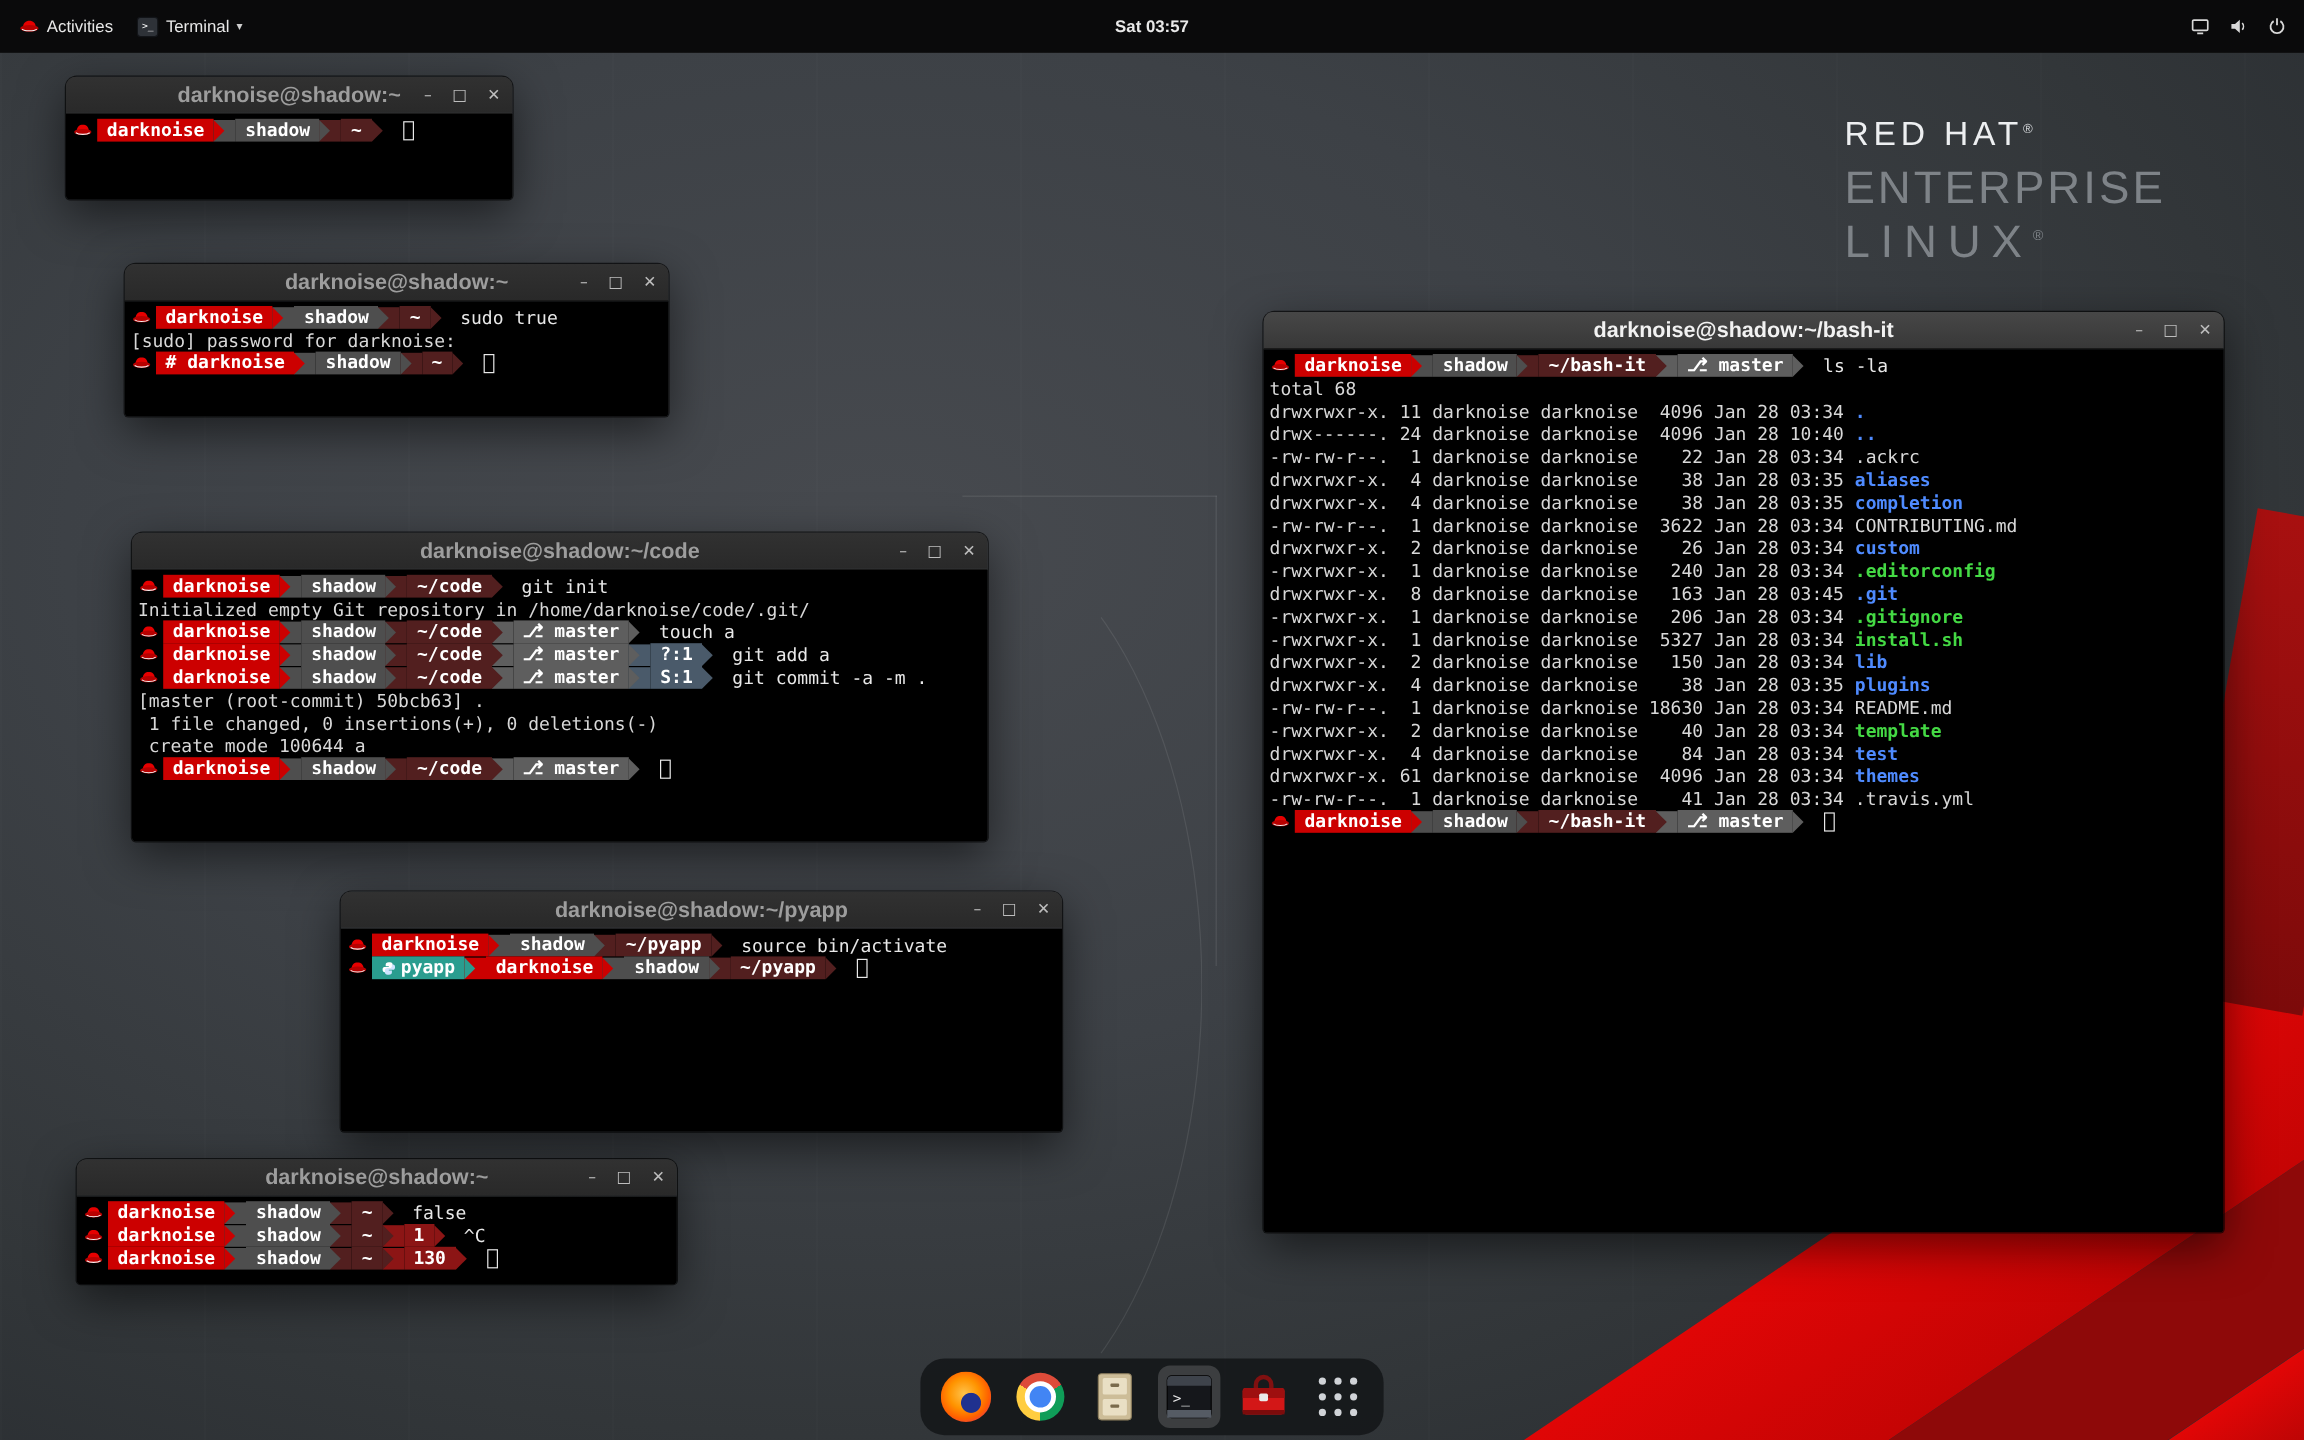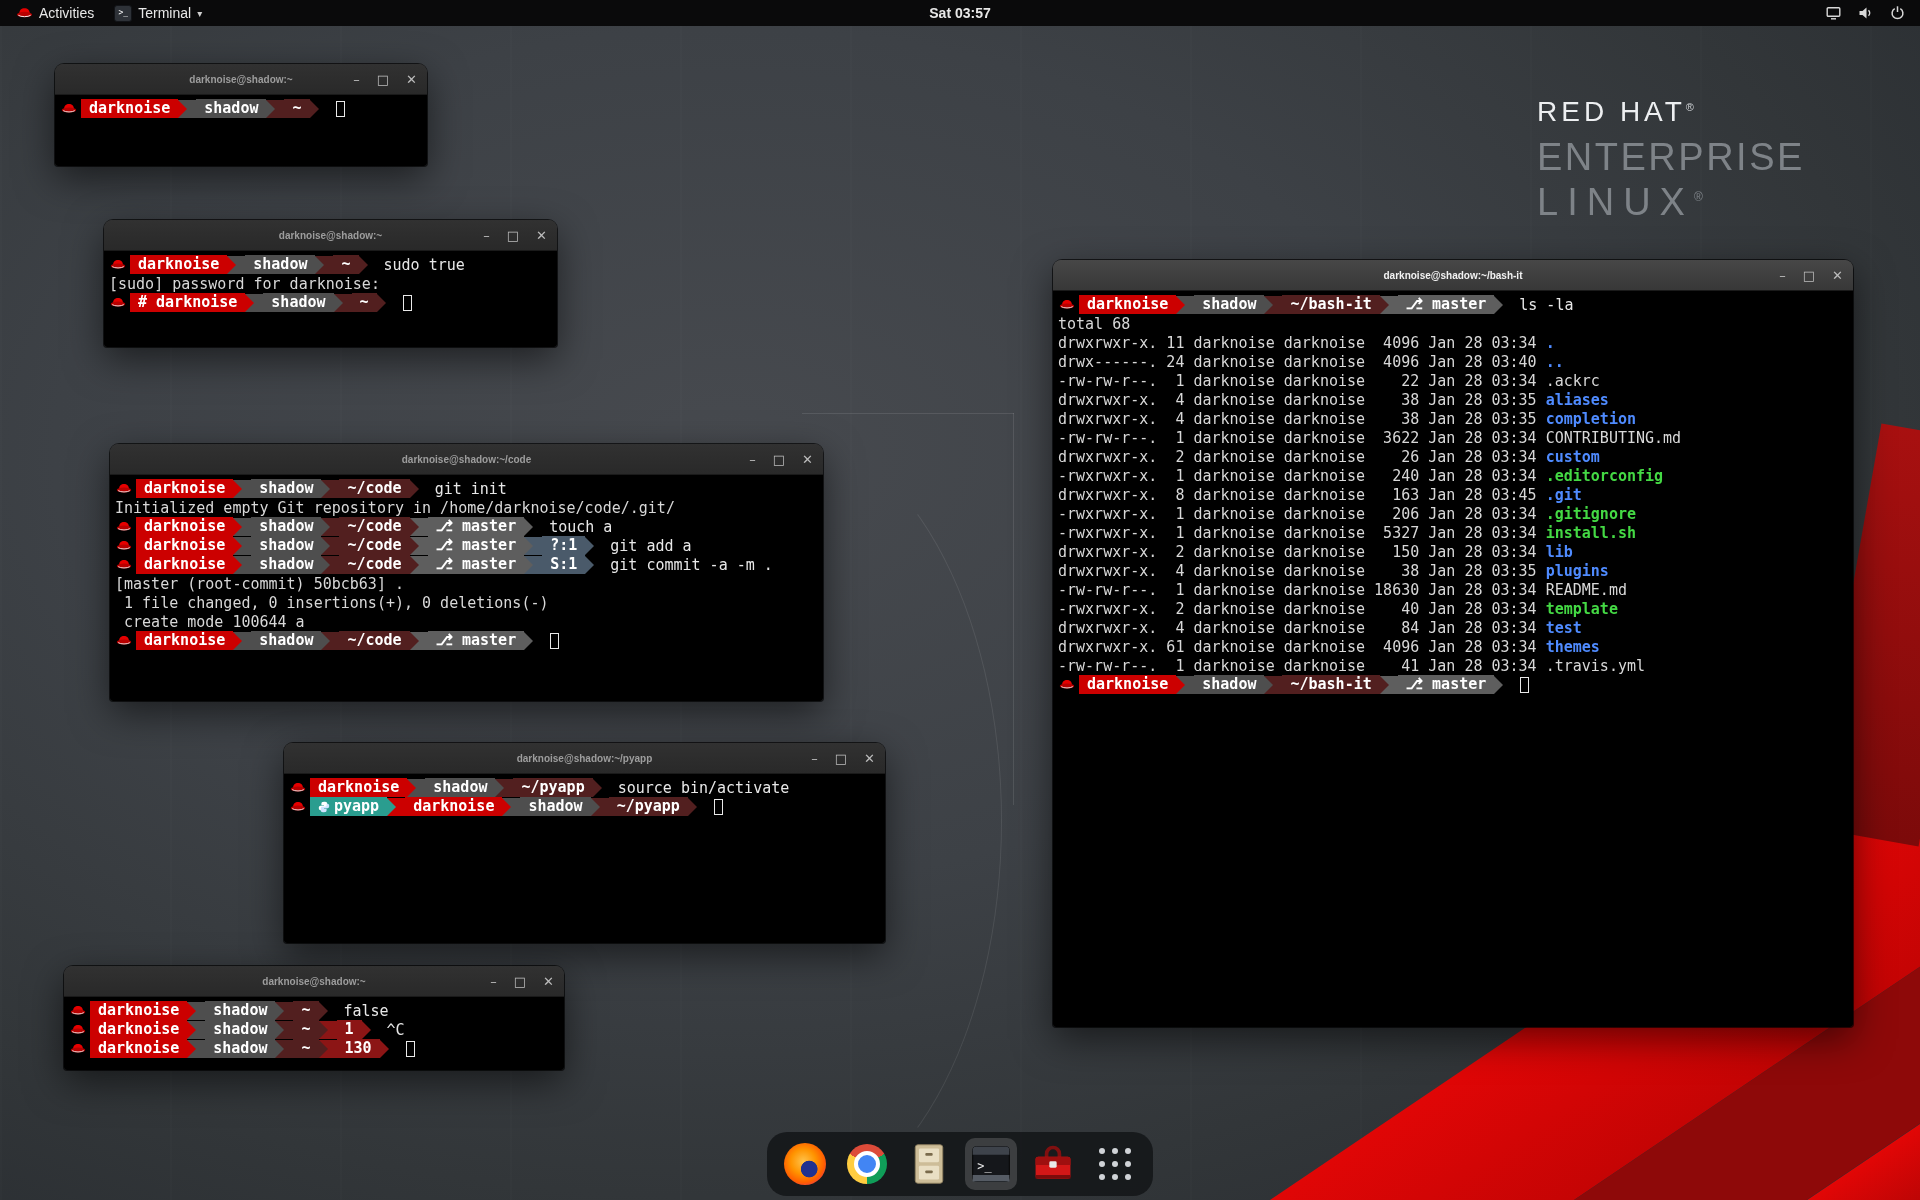--- a/index.html
+++ b/index.html
@@ -25,39 +25,39 @@
 
   
   #branding{position:absolute;left:1537px;top:96px;z-index:2;user-select:none;}
   .brand-l1{font-size:28px;font-weight:400;color:#edeff1;letter-spacing:4px;}
   .brand-l1 sup{font-size:11px;color:#cfd2d5;}
   .brand-l2{font-size:38px;color:#7e8388;letter-spacing:2.5px;margin-top:8px;}
   .brand-l3{font-size:38px;color:#7e8388;letter-spacing:9px;margin-top:2px;}
   .brand-l3 sup{font-size:12px;letter-spacing:0;}
 
   
-  #topbar{position:absolute;top:0;left:0;right:0;height:26px;background:#0a0a0b;color:#e8e8e8;
+  #topbar{position:absolute;top:0;left:0;right:0;height:44px;background:#0a0a0b;color:#e8e8e8;
           display:flex;align-items:center;z-index:60;font-size:14px;}
   .tb-left{display:flex;align-items:center;height:100%;padding-left:6px;}
   .tb-item{display:flex;align-items:center;gap:6px;height:100%;padding:0 10px;cursor:pointer;}
   .term-mini{display:inline-block;width:16px;height:15px;background:#2e3238;border:1px solid #121418;border-radius:3px;
              color:#fff;font-family:"DejaVu Sans Mono",monospace;font-size:8px;line-height:14px;text-align:center;}
   .chev{font-size:10px;color:#cfcfcf;}
   .tb-clock{position:absolute;left:50%;transform:translateX(-50%);font-weight:700;font-size:14px;cursor:pointer;}
   .tb-right{position:absolute;right:0;top:0;height:100%;display:flex;align-items:center;gap:15px;padding-right:14px;cursor:pointer;}
   .tb-right svg{display:block;}
 
   
   #windows-layer{position:absolute;inset:0;z-index:10;}
   .win{position:absolute;display:flex;flex-direction:column;border-radius:9px 9px 3px 3px;
        box-shadow:0 12px 38px rgba(0,0,0,0.55), 0 0 0 1px rgba(0,0,0,0.65);}
   .titlebar{height:30px;flex:0 0 30px;border-radius:8px 8px 0 0;background:linear-gradient(#313131,#292929);
             border-bottom:1px solid #1a1a1a;display:flex;align-items:center;justify-content:center;position:relative;}
   .win.focused .titlebar{background:linear-gradient(#474747,#383838);}
-  .wtitle{font-size:10px;color:#9d9d9d;font-weight:700;}
+  .wtitle{font-size:18px;color:#9d9d9d;font-weight:700;}
   .win.focused .wtitle{color:#f2f2f2;}
   .wbtns{position:absolute;right:10px;top:0;height:100%;display:flex;align-items:center;gap:17px;}
   .wbtn{color:#bdbdbd;font-size:13px;line-height:1;cursor:pointer;font-family:"DejaVu Sans",sans-serif;}
   .tbody{flex:1;background:#000;padding:4px 5px;overflow:hidden;border-radius:0 0 3px 3px;}
 
   
   .tline{display:flex;align-items:center;height:19px;white-space:pre;
          font-family:"DejaVu Sans Mono",monospace;font-size:15px;color:var(--term-fg,#d8d8d8);}
   .picon{width:18px;display:flex;align-items:center;justify-content:center;margin-right:3px;flex:0 0 18px;}
   .pyicon{display:inline-flex;align-items:center;margin-right:4px;}
@@ -249,21 +249,21 @@
           </span>
         </div>
         <div class="tbody">
           <div class="tline"><span class="picon"><svg width="16" height="11" viewBox="0 0 16 11">
                 <path d="M3 6.5 C3 2.6 5.2 1 8 1 c2.8 0 5 1.6 5 5.5 Z" fill="#e60000"></path>
                 <ellipse cx="8" cy="7" rx="7.2" ry="2.6" fill="#b80000"></ellipse>
                 <path d="M2.2 7.6 C4.5 9.4 11.5 9.4 13.8 7.6" stroke="#f2f2f2" stroke-width="0.9" fill="none"></path>
               </svg></span><span class="seg" style="background: rgb(204, 0, 0);">darknoise</span><span class="arr" style="border-left-color: rgb(204, 0, 0); background: rgb(78, 78, 78);"></span><span class="seg" style="background: rgb(78, 78, 78);">shadow</span><span class="arr" style="border-left-color: rgb(78, 78, 78); background: rgb(82, 31, 31);"></span><span class="seg" style="background: rgb(82, 31, 31);">~/bash-it</span><span class="arr" style="border-left-color: rgb(82, 31, 31); background: rgb(94, 94, 94);"></span><span class="seg" style="background: rgb(94, 94, 94);">⎇ master</span><span class="arr" style="border-left-color: rgb(94, 94, 94); background: transparent;"></span><span class="cmd">ls -la</span></div>
           <div class="tline"><span class="otext">total 68</span></div>
           <div class="tline"><span class="otext">drwxrwxr-x. 11 darknoise darknoise  4096 Jan 28 03:34 </span><span class="otext c-dir">.</span></div>
-          <div class="tline"><span class="otext">drwx------. 24 darknoise darknoise  4096 Jan 28 03:40 </span><span class="otext c-dir">..</span></div>
+          <div class="tline"><span class="otext">drwx------. 24 darknoise darknoise  4096 Jan 28 10:40 </span><span class="otext c-dir">..</span></div>
           <div class="tline"><span class="otext">-rw-rw-r--.  1 darknoise darknoise    22 Jan 28 03:34 </span><span class="otext">.ackrc</span></div>
           <div class="tline"><span class="otext">drwxrwxr-x.  4 darknoise darknoise    38 Jan 28 03:35 </span><span class="otext c-dir">aliases</span></div>
           <div class="tline"><span class="otext">drwxrwxr-x.  4 darknoise darknoise    38 Jan 28 03:35 </span><span class="otext c-dir">completion</span></div>
           <div class="tline"><span class="otext">-rw-rw-r--.  1 darknoise darknoise  3622 Jan 28 03:34 </span><span class="otext">CONTRIBUTING.md</span></div>
           <div class="tline"><span class="otext">drwxrwxr-x.  2 darknoise darknoise    26 Jan 28 03:34 </span><span class="otext c-dir">custom</span></div>
           <div class="tline"><span class="otext">-rwxrwxr-x.  1 darknoise darknoise   240 Jan 28 03:34 </span><span class="otext c-exec">.editorconfig</span></div>
           <div class="tline"><span class="otext">drwxrwxr-x.  8 darknoise darknoise   163 Jan 28 03:45 </span><span class="otext c-dir">.git</span></div>
           <div class="tline"><span class="otext">-rwxrwxr-x.  1 darknoise darknoise   206 Jan 28 03:34 </span><span class="otext c-exec">.gitignore</span></div>
           <div class="tline"><span class="otext">-rwxrwxr-x.  1 darknoise darknoise  5327 Jan 28 03:34 </span><span class="otext c-exec">install.sh</span></div>
           <div class="tline"><span class="otext">drwxrwxr-x.  2 darknoise darknoise   150 Jan 28 03:34 </span><span class="otext c-dir">lib</span></div>

